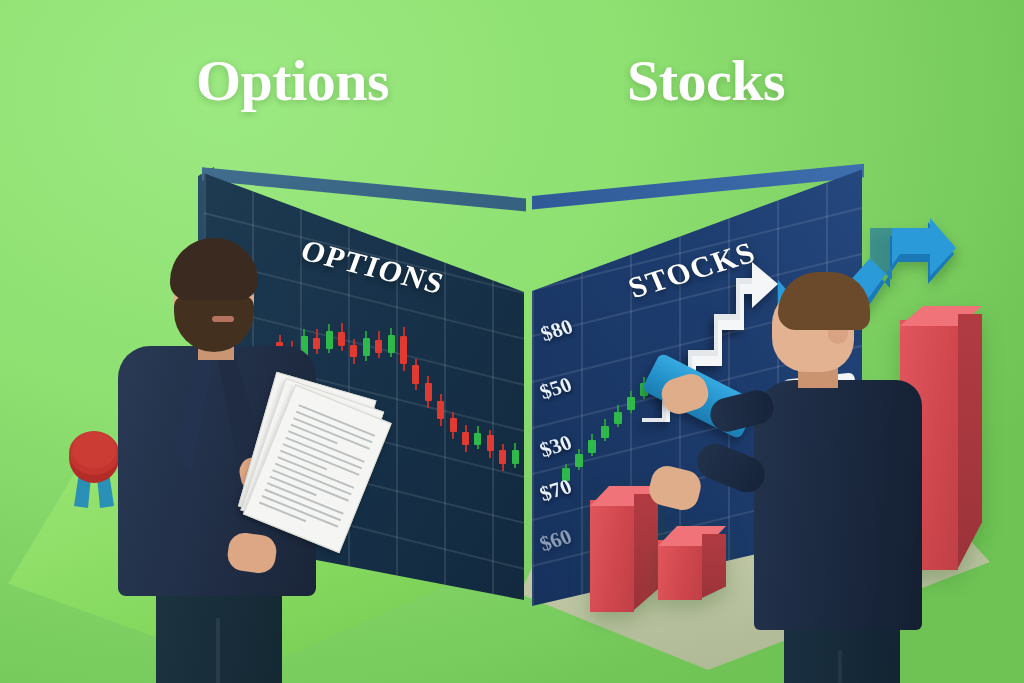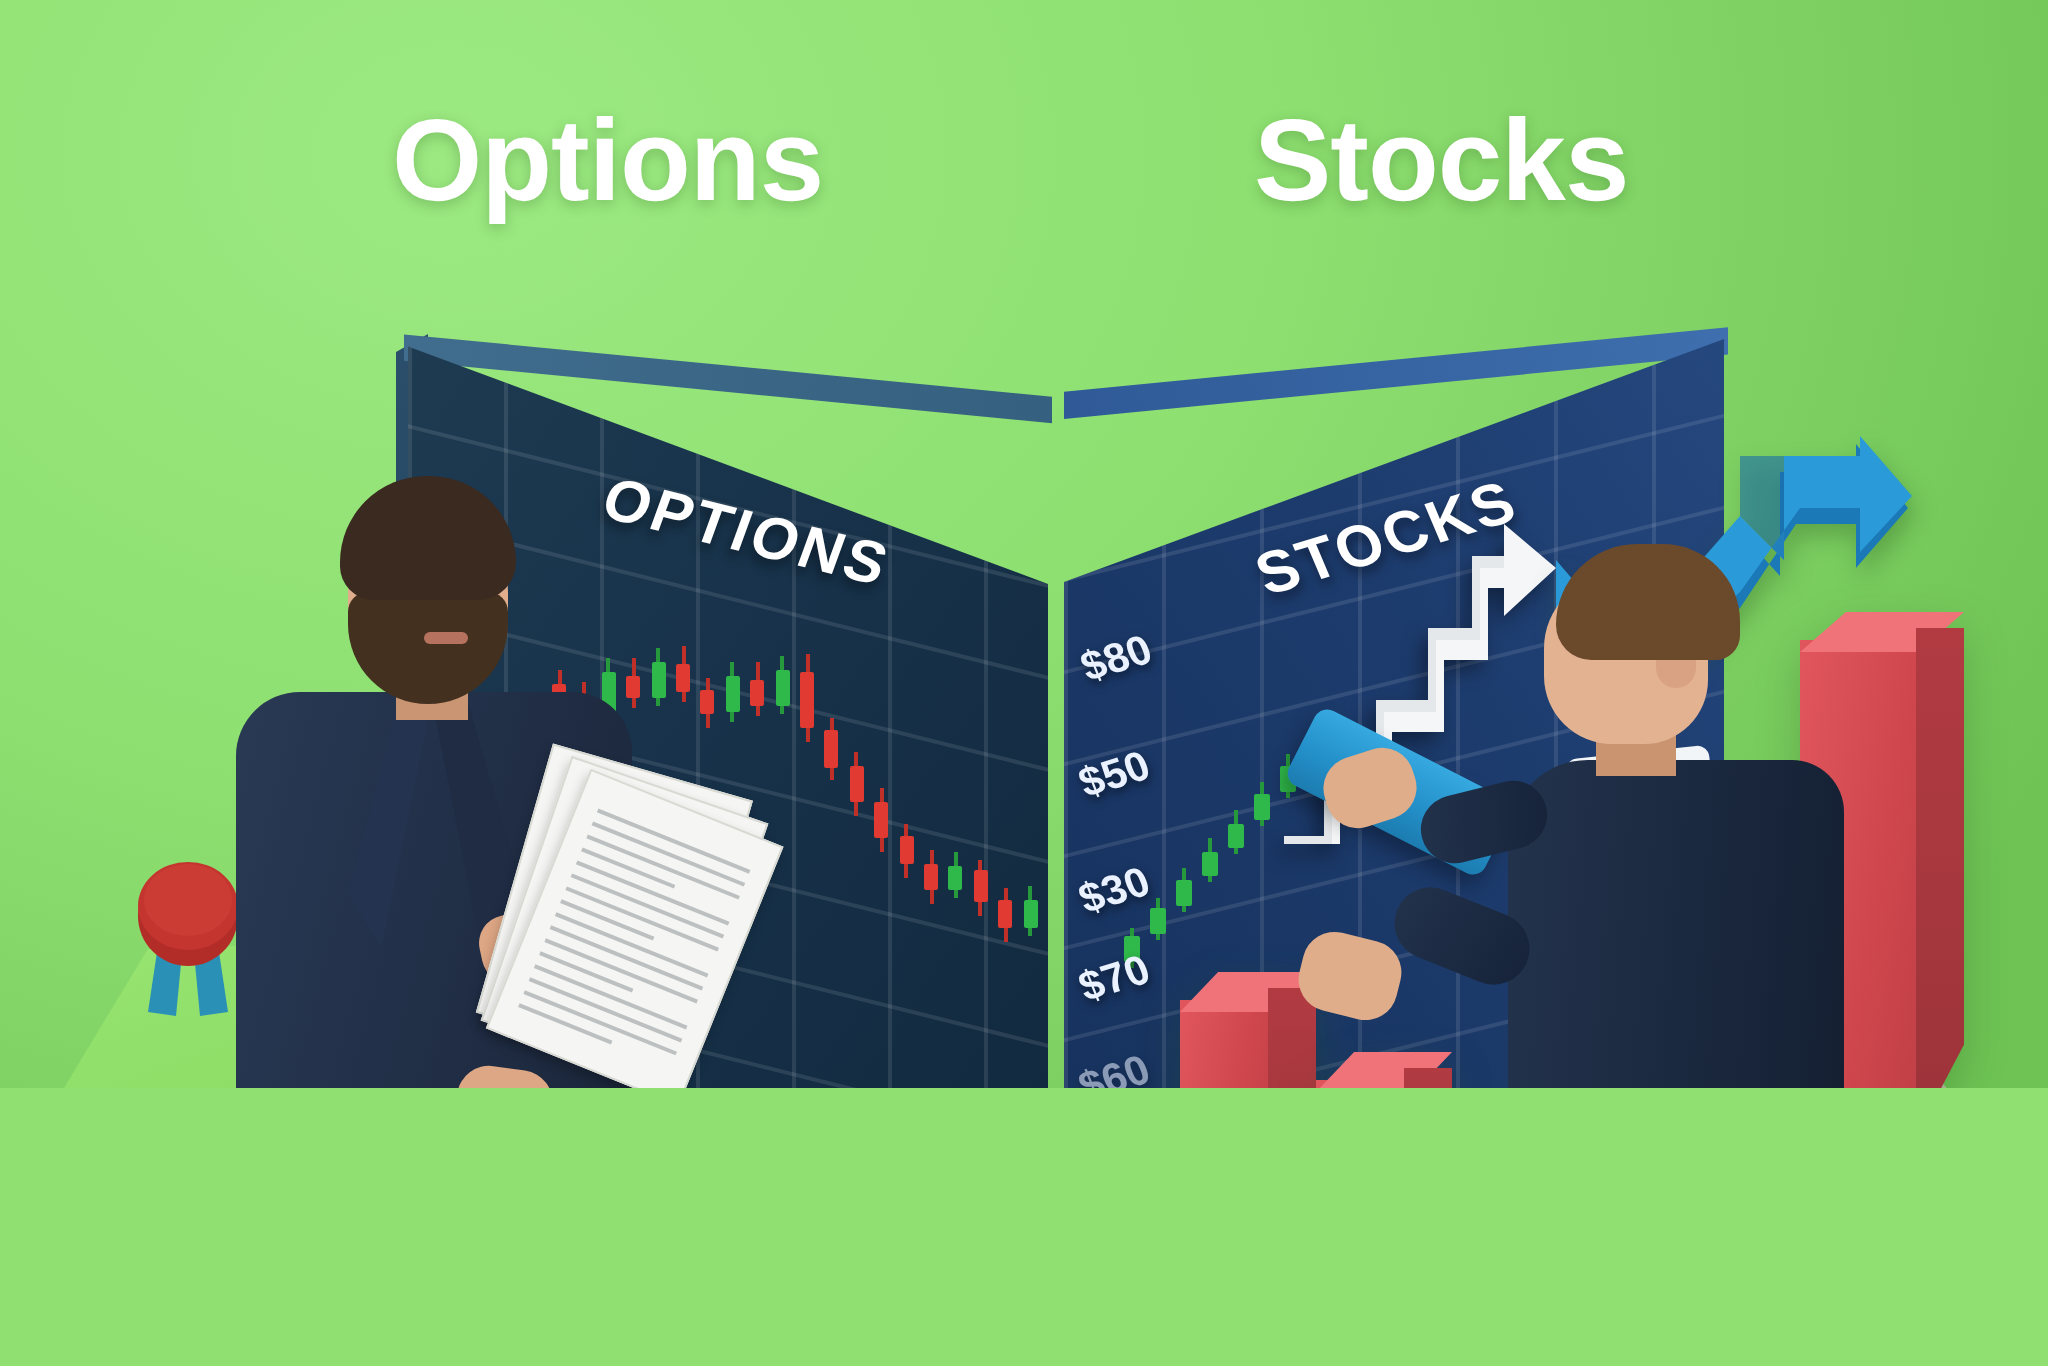--- a/index.html
+++ b/index.html
@@ -3,23 +3,24 @@
 <meta charset="utf-8">
 <title>Options vs Stocks</title>
 <style>
   * { margin:0; padding:0; box-sizing:border-box; }
   html,body { width:1024px; height:683px; overflow:hidden; }
   body {
     font-family:"Liberation Sans", sans-serif;
     background:#8fe070;
   }
   #stage {
-    position:relative; width:1024px; height:544px; overflow:hidden;
+    position:relative; width:1024px; height:683px; overflow:hidden;
     background:
       radial-gradient(ellipse 900px 700px at 22% 14%, #9ce982 0%, #8ee071 45%, #7ed063 75%, #6ec354 100%);
+    font-family: Liberation Serif, serif;
   }
 
   
   .heading {
     position:absolute; color:#ffffff; font-weight:700;
     font-size:58px; letter-spacing:-0.5px; line-height:1;
     text-shadow:0 2px 7px rgba(40,90,25,0.28);
     white-space:nowrap;
   }
   #h-options { left:196px; top:52px; }

